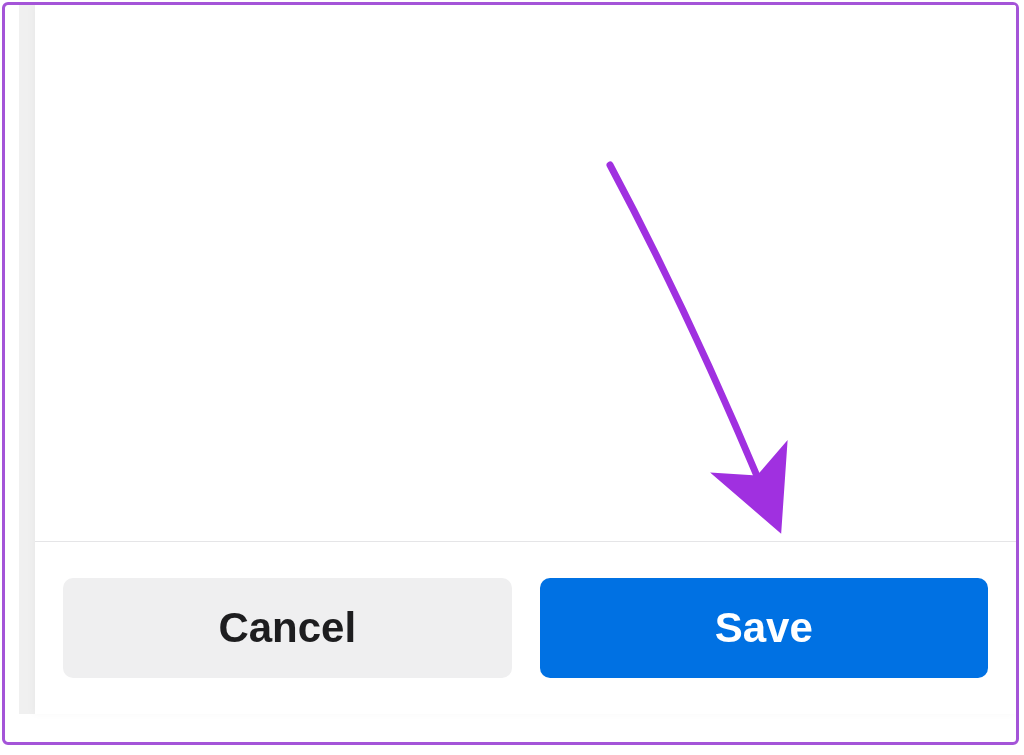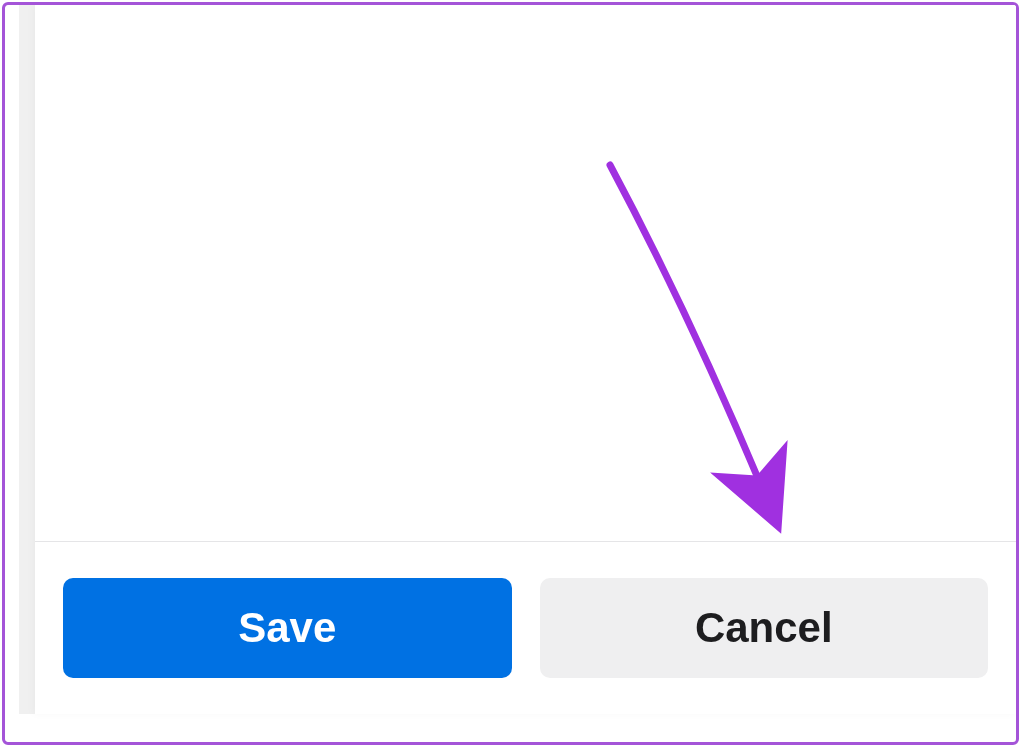--- a/index.html
+++ b/index.html
@@ -94,25 +94,25 @@
 
 <div class="outer-frame">
 
   <div class="back-panel-shadow"></div>
 
   <div class="modal-panel">
 
     <div class="modal-body"></div>
 
     <div class="modal-footer">
+      <button class="btn btn-cancel">
+        <span>Cancel</span>
+      </button>
       <button class="btn btn-save">
         <span>Save</span>
-      </button>
-      <button class="btn btn-cancel">
-        <span>Cancel</span>
       </button>
     </div>
 
   </div>
 
   <svg class="annotation-arrow" style="left:575px; top:150px;" width="240" height="380" viewBox="0 0 240 380">
     <defs>
       <marker id="arrowhead" markerWidth="12" markerHeight="12" refX="6" refY="6" orient="auto" markerUnits="strokeWidth">
         <path d="M0,0 L12,6 L0,12 L3,6 Z" fill="#a030e0"></path>
       </marker>

